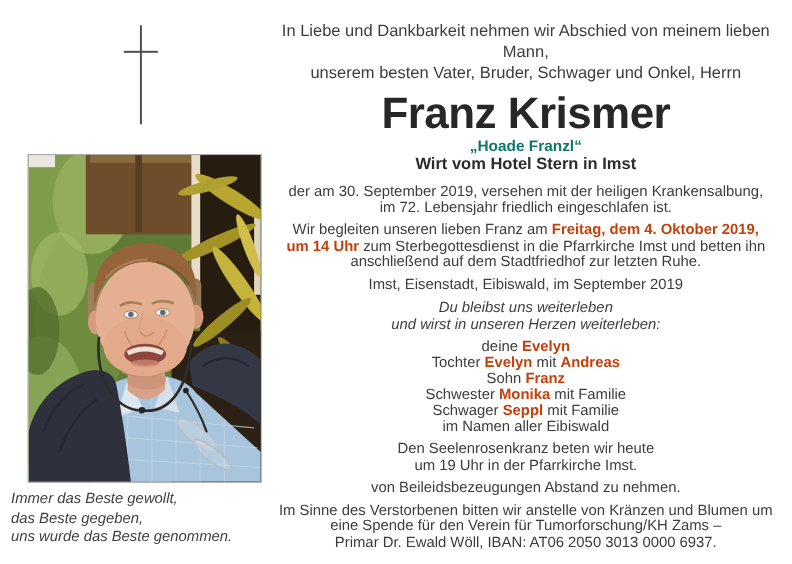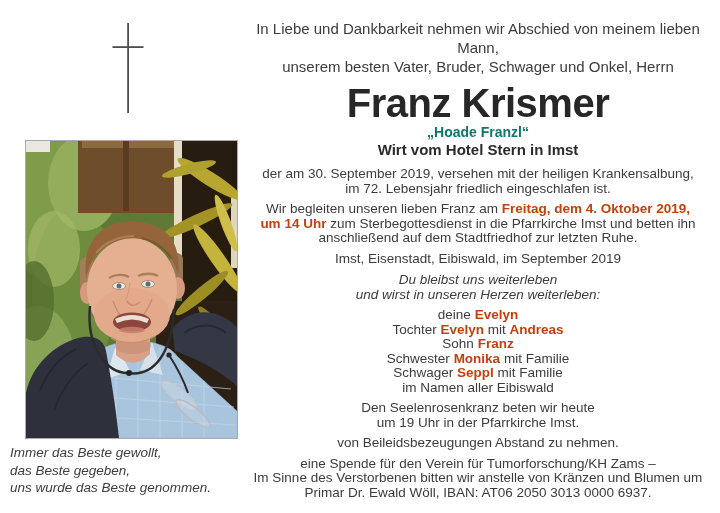--- a/index.html
+++ b/index.html
@@ -201,19 +201,19 @@
     <div class="para">
       <div>Den Seelenrosenkranz beten wir heute</div>
       <div>um 19 Uhr in der Pfarrkirche Imst.</div>
     </div>
 
     <div class="para">
       <div>von Beileidsbezeugungen Abstand zu nehmen.</div>
     </div>
 
     <div class="para">
+      <div>Im Sinne des Verstorbenen bitten wir anstelle von Kränzen und Blumen um</div>
       <div>eine Spende für den Verein für Tumorforschung/KH Zams –</div>
-      <div>Im Sinne des Verstorbenen bitten wir anstelle von Kränzen und Blumen um</div>
       <div>Primar Dr. Ewald Wöll, IBAN: AT06 2050 3013 0000 6937.</div>
     </div>
   </div>
 
 </div>
 
 </body></html>

